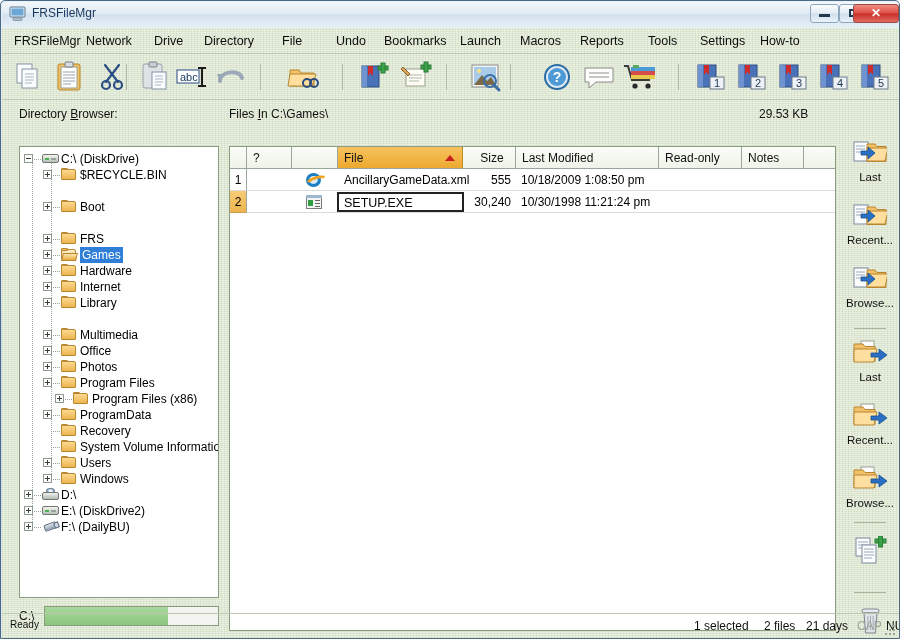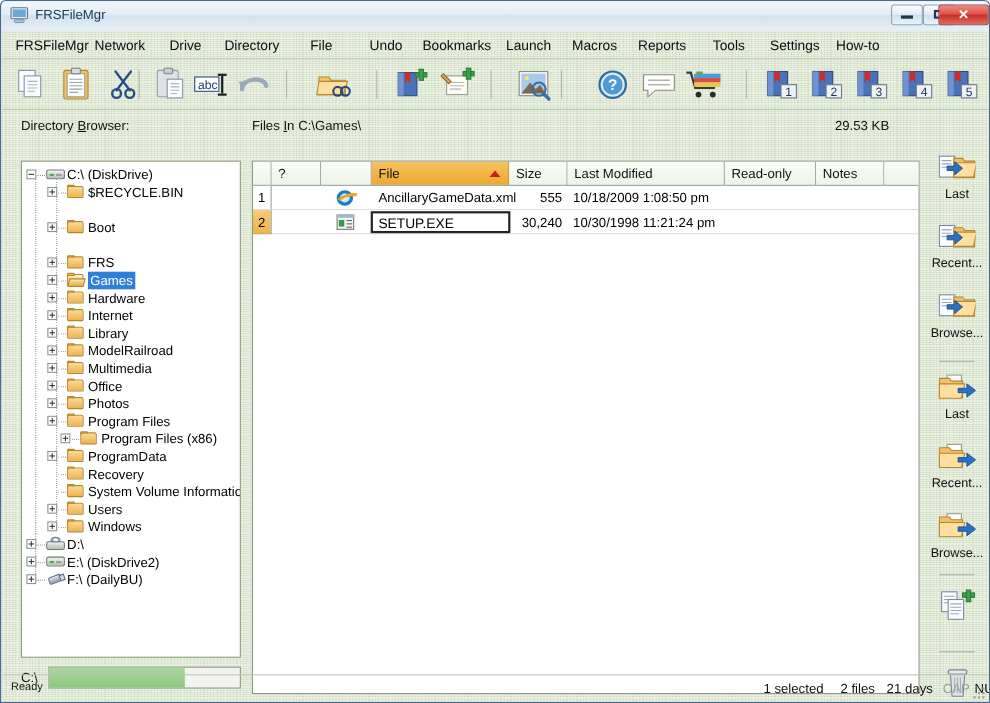--- a/index.html
+++ b/index.html
@@ -644,34 +644,20 @@
           </div>
           <div class="tw-dots" style="left: 33px; width: 8px;"></div>
           <div class="tw-ico" style="left: 41px;">
             <div class="folder">
               <div class="tab"></div>
               <div class="back"></div>
             </div>
           </div>
           <div class="tw-label" style="left: 60px;">Library</div>
         </div>
-        <div class="tree-row" style="position: absolute; left: 0px; top: 164px; width: 100%;">
-          <div class="tw-exp" style="left: 23px;">
-            <div class="h"></div>
-            <div class="v"></div>
-          </div>
-          <div class="tw-dots" style="left: 33px; width: 8px;"></div>
-          <div class="tw-ico" style="left: 41px;">
-            <div class="folder">
-              <div class="tab"></div>
-              <div class="back"></div>
-            </div>
-          </div>
-          <div class="tw-label" style="left: 60px;">ModelRailroad</div>
-        </div>
         <div class="tree-row" style="position: absolute; left: 0px; top: 180px; width: 100%;">
           <div class="tw-exp" style="left: 23px;">
             <div class="h"></div>
             <div class="v"></div>
           </div>
           <div class="tw-dots" style="left: 33px; width: 8px;"></div>
           <div class="tw-ico" style="left: 41px;">
             <div class="folder">
               <div class="tab"></div>
               <div class="back"></div>
@@ -841,21 +827,21 @@
           <div class="tw-label" style="left: 41px;">F:\ (DailyBU)</div>
         </div>
       </div>
 
     <div id="files-panel">
       <div id="grid-header">
           <div class="gh-cell" style="left: 0px; width: 17px;"><span></span></div>
           <div class="gh-cell" style="left: 17px; width: 45px;"><span>?</span></div>
           <div class="gh-cell" style="left: 62px; width: 46px;"><span></span></div>
           <div class="gh-cell sorted" style="left: 108px; width: 125px;"><span>File</span><div class="sort-tri"></div></div>
-          <div class="gh-cell" style="left: 233px; width: 53px;"><span>Size</span></div>
+          <div class="gh-cell" style="left: 233px; width: 53px; text-align: center;"><span>Size</span></div>
           <div class="gh-cell" style="left: 286px; width: 143px;"><span>Last Modified</span></div>
           <div class="gh-cell" style="left: 429px; width: 83px;"><span>Read-only</span></div>
           <div class="gh-cell" style="left: 512px; width: 62px;"><span>Notes</span></div>
           <div class="gh-cell" style="left: 574px; width: 31px; border-right: none;"></div>
         </div>
       <div id="grid-body">
           <div class="grid-row" style="top: 22px;">
             <div class="gr-num">1</div>
             <div class="gr-cell" style="left: 17px; width: 45px;"></div>
             <div class="gr-cell" style="left: 62px; width: 46px;">

